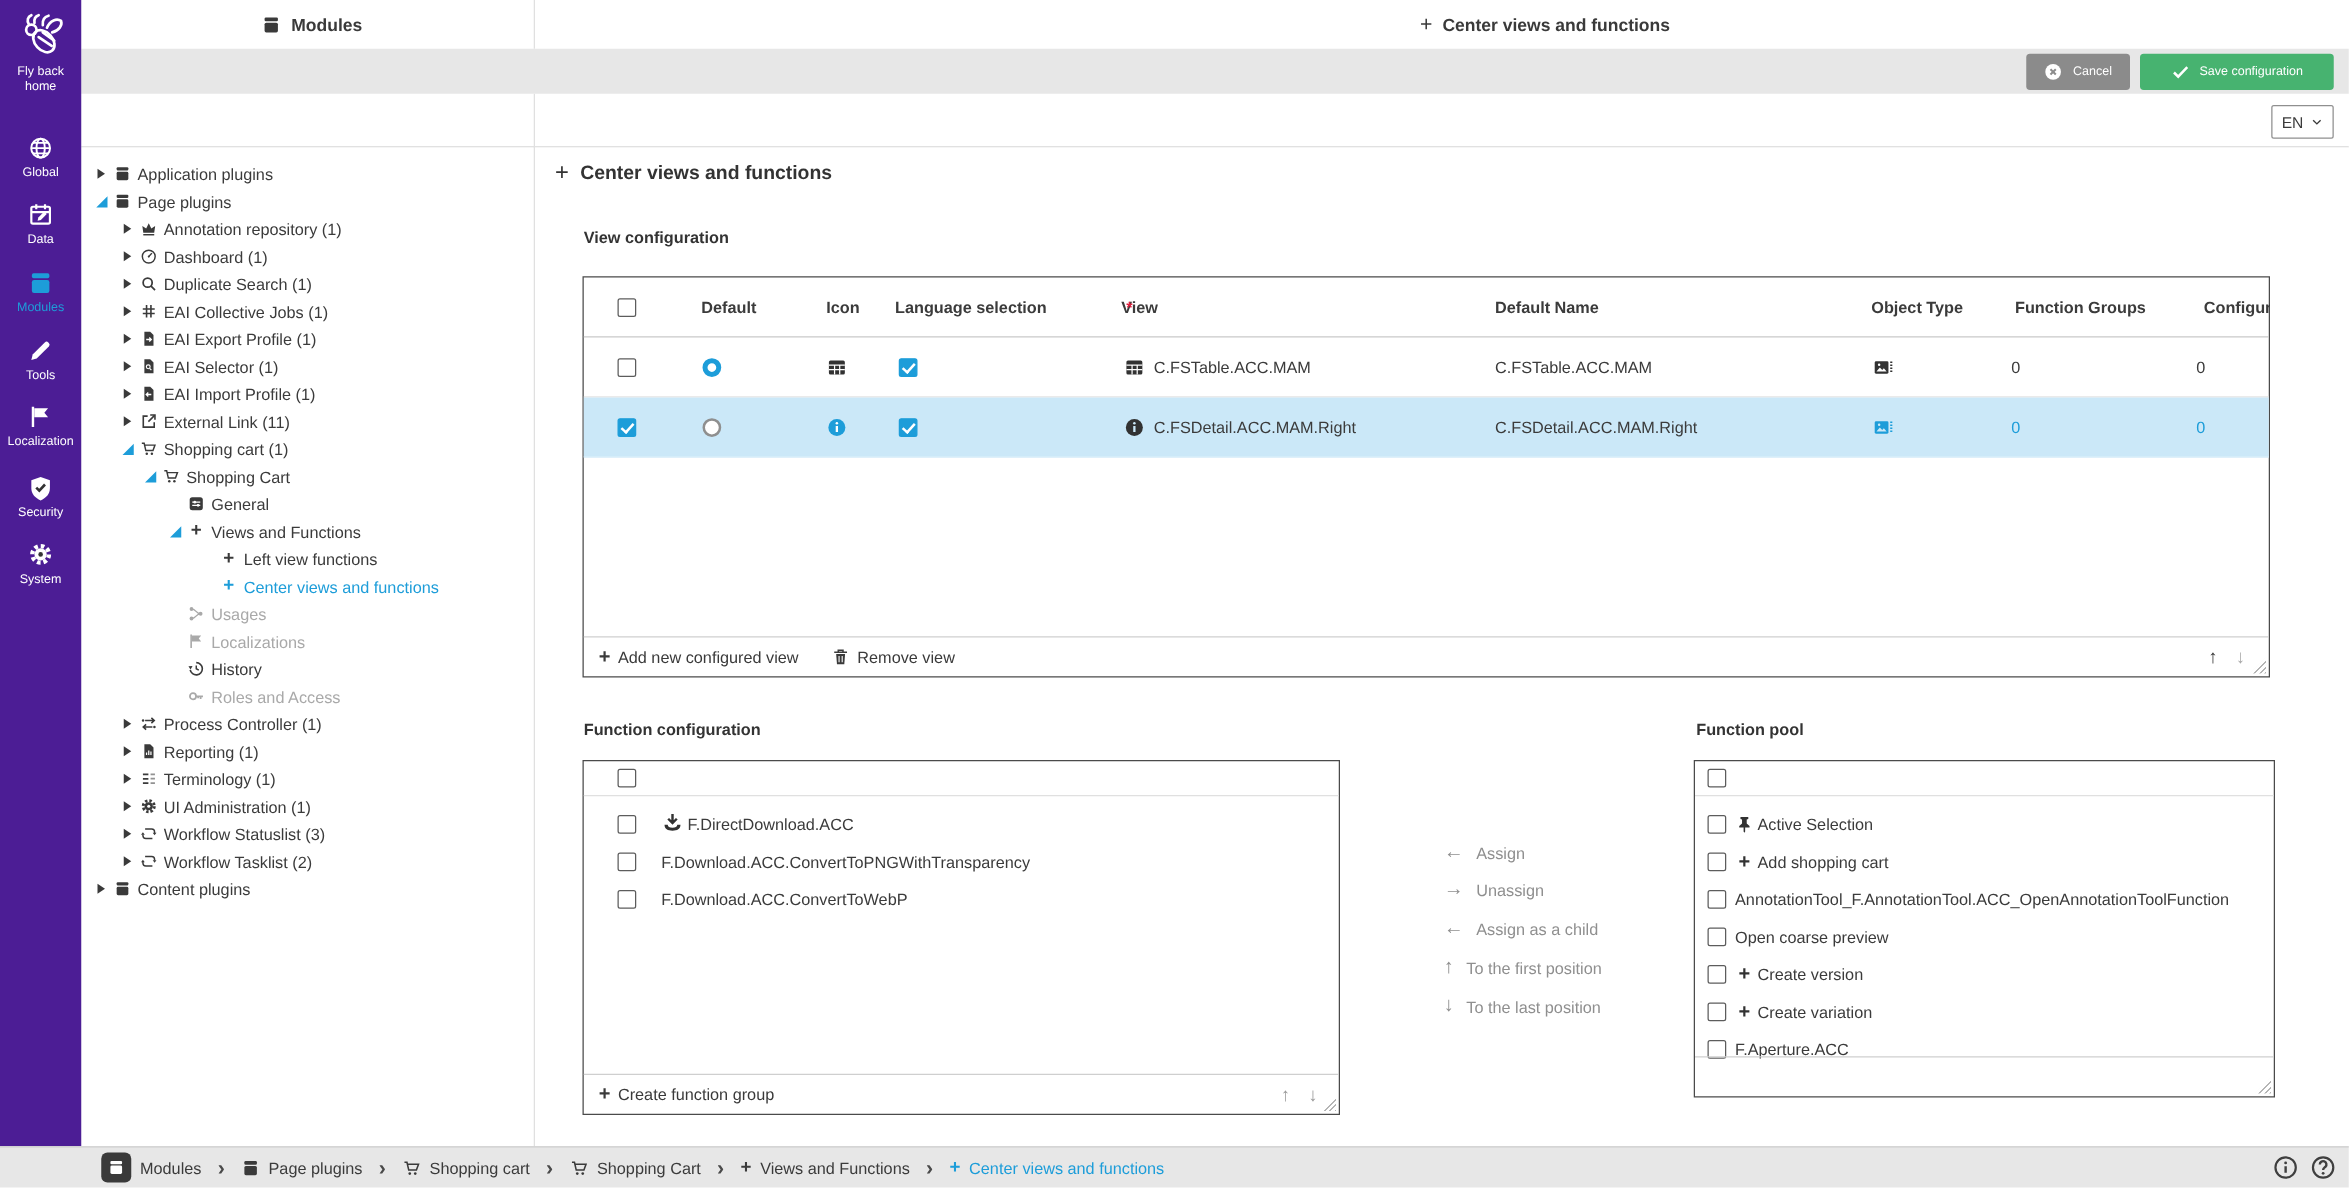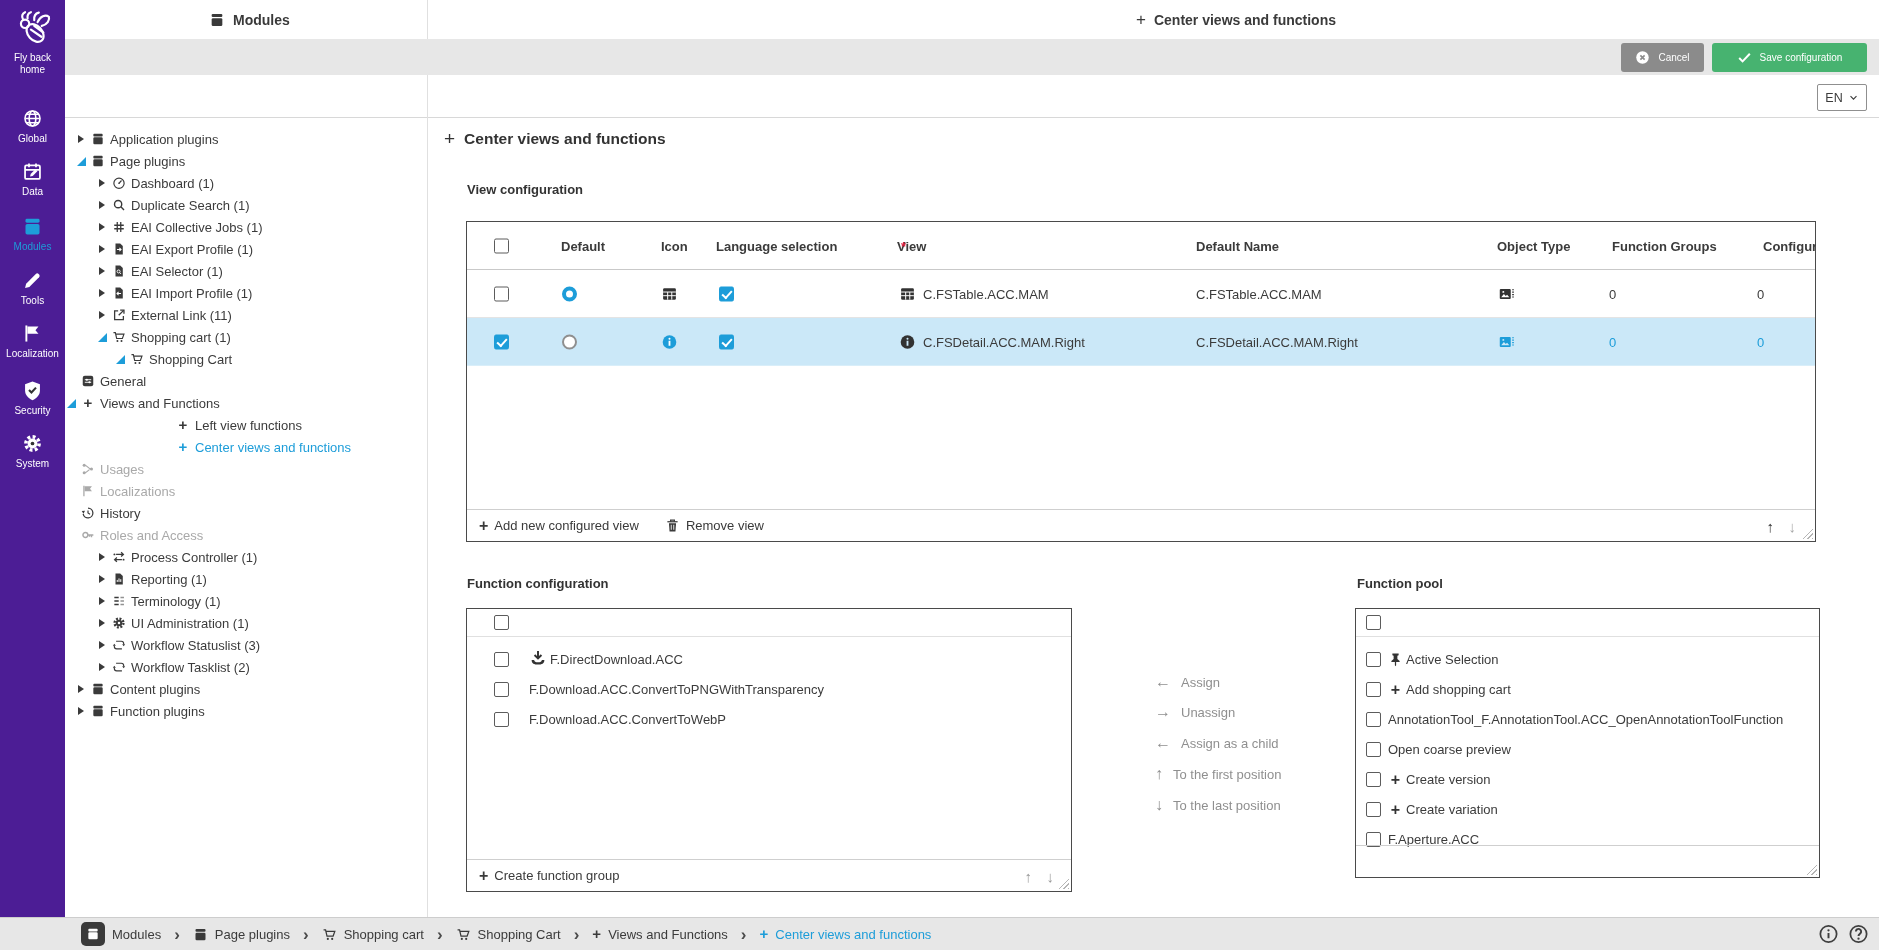--- a/index.html
+++ b/index.html
@@ -40,21 +40,21 @@
       display:flex;align-items:center;justify-content:center;gap:5px;font-size:12.5px;background:#fff;cursor:pointer}
   .lang-box svg{width:11px;height:11px;color:#3a3a3a}
   .vdiv{position:absolute;left:427px;width:1px;background:#e0e0e0;z-index:5}
   .vdiv.seg1{top:0;height:39px}
   .vdiv.seg2{top:75px;height:842px}
 
   
   .tree{position:absolute;left:65px;top:118px;width:362px;height:799px;background:#fff;padding-top:10px;overflow:hidden}
   .trow{display:flex;align-items:center;height:22px;cursor:pointer;white-space:nowrap}
   .trow.l0{padding-left:10px}.trow.l1{padding-left:31px}.trow.l2{padding-left:49px}
-  .trow.l3{}.trow.l4{padding-left:95px}
+  .trow.l3{padding-left:69px}.trow.l4{padding-left:95px}
   .tw{width:12px;height:12px;margin-right:4px;position:relative;flex:none}
   .tw.col::after{content:"";position:absolute;left:3px;top:2px;border-left:6px solid #3a3a3a;border-top:4px solid transparent;border-bottom:4px solid transparent}
   .tw.exp::after{content:"";position:absolute;left:2px;top:2px;border-bottom:9px solid var(--accent);border-left:9px solid transparent}
   .tic{width:14px;height:14px;margin-right:5px;flex:none;color:#3a3a3a}
   .tplus{width:14px;margin-right:5px;text-align:center;font-size:15px;font-weight:700;color:#3a3a3a;line-height:14px;flex:none}
   .tlabel{font-size:13px}
   .trow.sel .tlabel,.trow.sel .tplus{color:var(--accent)}
   .trow.dis{color:var(--disabled)}
   .trow.dis .tic,.trow.dis .tplus{color:var(--disabled)}
 
@@ -424,20 +424,27 @@
   <div class="trow l0">
       <span class="tw exp"></span>
       <svg class="tic">
         <use href="#s-book"></use>
       </svg>
       <span class="tlabel">Page plugins</span>
     </div>
   <div class="trow l1">
       <span class="tw col"></span>
       <svg class="tic">
+        <use href="#s-crown"></use>
+      </svg>
+      <span class="tlabel">Annotation repository (1)</span>
+    </div>
+  <div class="trow l1">
+      <span class="tw col"></span>
+      <svg class="tic">
         <use href="#s-gauge"></use>
       </svg>
       <span class="tlabel">Dashboard (1)</span>
     </div>
   <div class="trow l1">
       <span class="tw col"></span>
       <svg class="tic">
         <use href="#s-search"></use>
       </svg>
       <span class="tlabel">Duplicate Search (1)</span>
@@ -582,27 +589,20 @@
         <use href="#s-sync"></use>
       </svg>
       <span class="tlabel">Workflow Tasklist (2)</span>
     </div>
   <div class="trow l0">
       <span class="tw col"></span>
       <svg class="tic">
         <use href="#s-book"></use>
       </svg>
       <span class="tlabel">Content plugins</span>
-    </div>
-  <div class="trow l0">
-      <span class="tw col"></span>
-      <svg class="tic">
-        <use href="#s-book"></use>
-      </svg>
-      <span class="tlabel">Function plugins</span>
     </div>
 </nav>
 
 <main class="main">
 
   <div class="heading">
     <span class="plus">+</span>
     <span class="ht">Center views and functions</span>
   </div>
 

